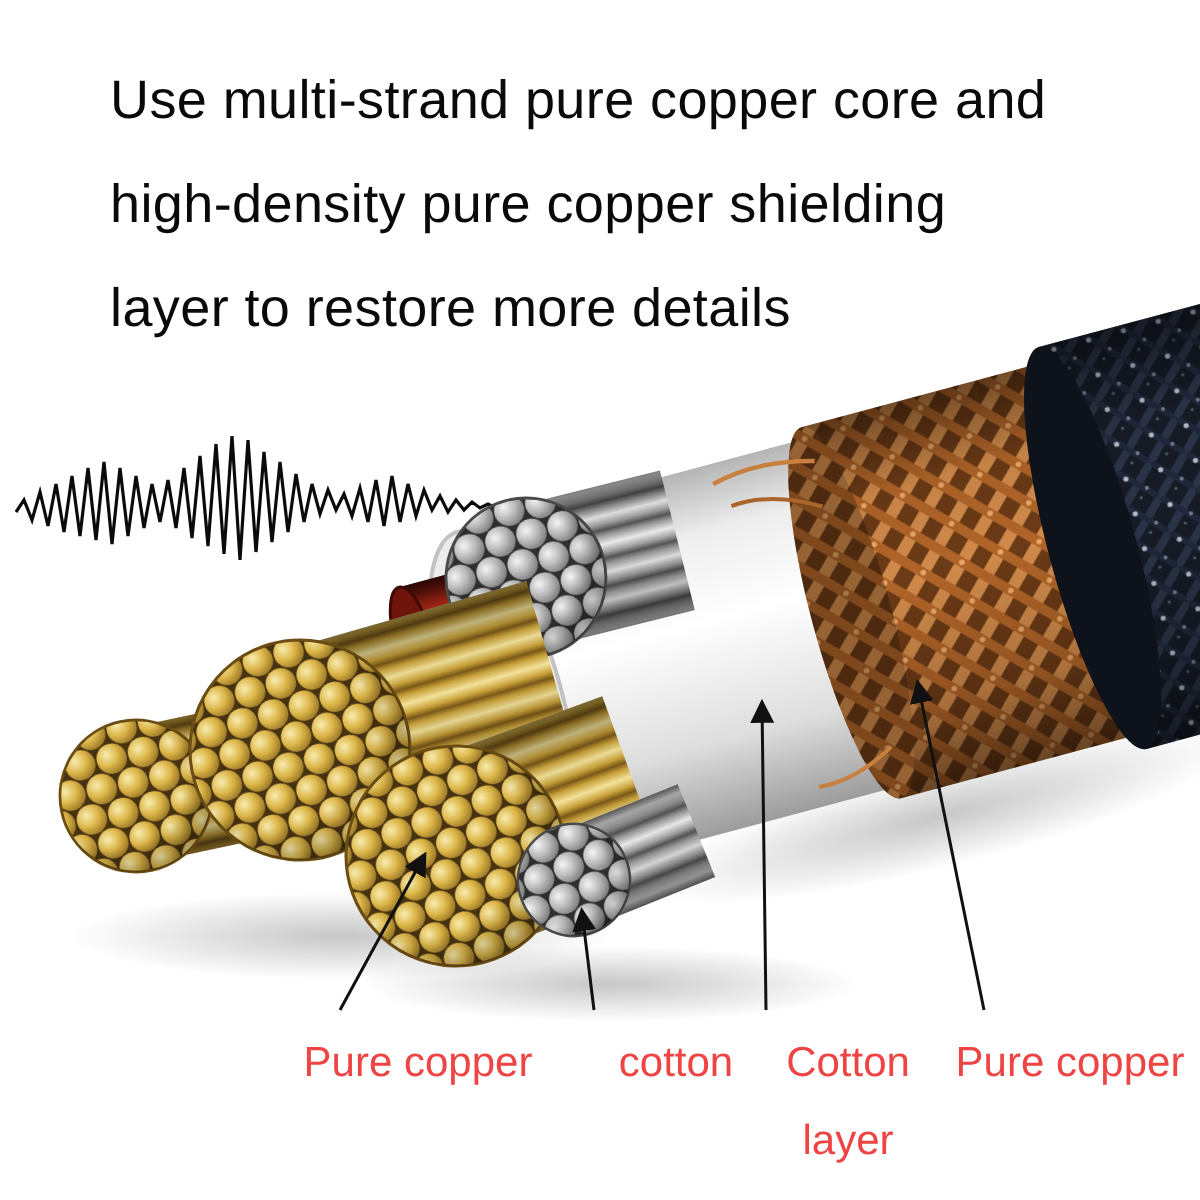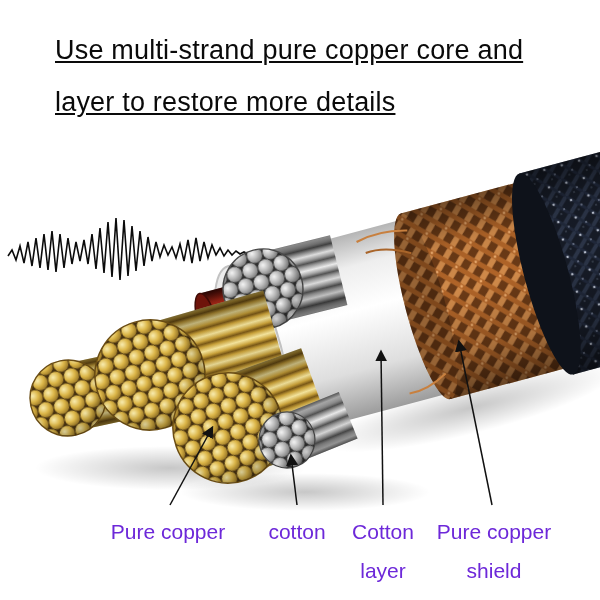--- a/index.html
+++ b/index.html
@@ -6,29 +6,29 @@
   body{
     width:600px;height:600px;position:relative;overflow:hidden;
     background:#ffffff;
     font-family:"Liberation Sans", sans-serif;
     color:#0d0d0d;
   }
   .title{
     position:absolute;left:55px;top:24px;width:520px;
     font-size:27px;line-height:52px;letter-spacing:.2px;
     color:#0a0a0a;
-    text-decoration:underline;
   }
   .photo{
     position:absolute;left:0;top:0;width:600px;height:600px;
   }
   .callout{
     position:absolute;top:512px;transform:translateX(-50%);
-    text-align:center;font-size:21px;line-height:39px;color:#6d28d9;
+    text-align:center;font-size:21px;line-height:39px;color:#ef4444;
     white-space:nowrap;
+    margin-left:41px;
   }
   .callout.c1{left:168px;}
   .callout.c2{left:297px;}
   .callout.c3{left:383px;}
   .callout.c4{left:494px;}
 </style>
 </head>
 <body>
 
 <svg class="photo" viewBox="0 0 600 600" aria-hidden="true">
@@ -216,29 +216,29 @@
   <g stroke="#111" stroke-width="1.5">
     <line x1="170" y1="505" x2="212" y2="428" marker-end="url(#arrowhead)"></line>
     <line x1="297" y1="505" x2="291" y2="456" marker-end="url(#arrowhead)"></line>
     <line x1="383" y1="505" x2="381" y2="352" marker-end="url(#arrowhead)"></line>
     <line x1="492" y1="505" x2="459" y2="342" marker-end="url(#arrowhead)"></line>
   </g>
 </svg>
 
 <div class="title">
   <div>Use multi-strand pure copper core and</div>
+  <div>high-density pure copper shielding</div>
   <div>layer to restore more details</div>
 </div>
 
 <div class="callout c1">
   <div>Pure copper</div>
 </div>
 <div class="callout c2">
   <div>cotton</div>
 </div>
 <div class="callout c3">
   <div>Cotton</div>
   <div>layer</div>
 </div>
 <div class="callout c4">
   <div>Pure copper</div>
-  <div>shield</div>
 </div>
 
 </body></html>

